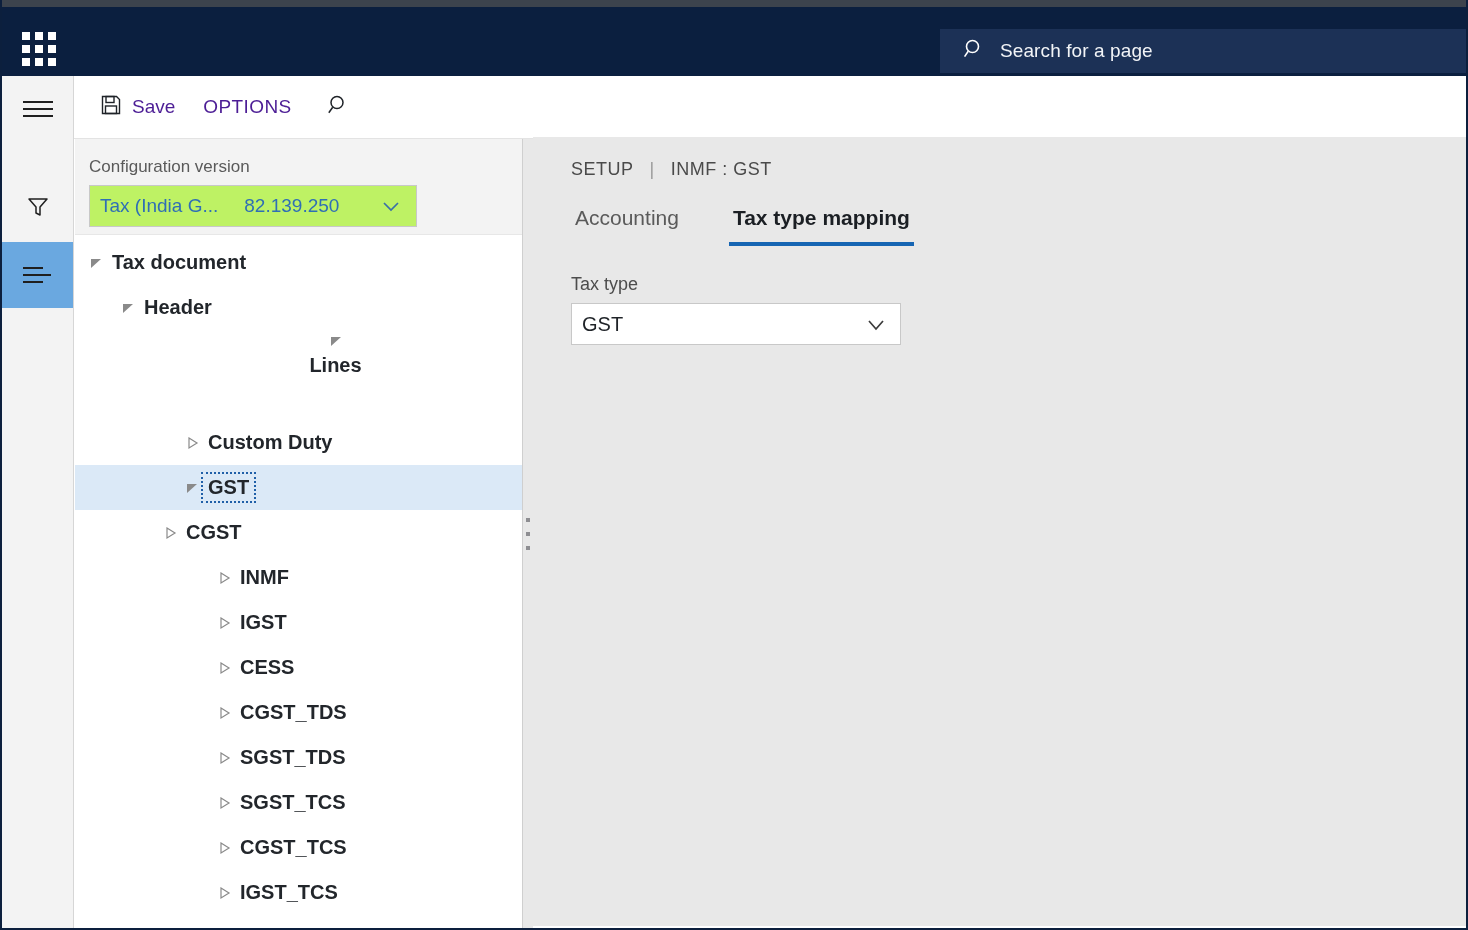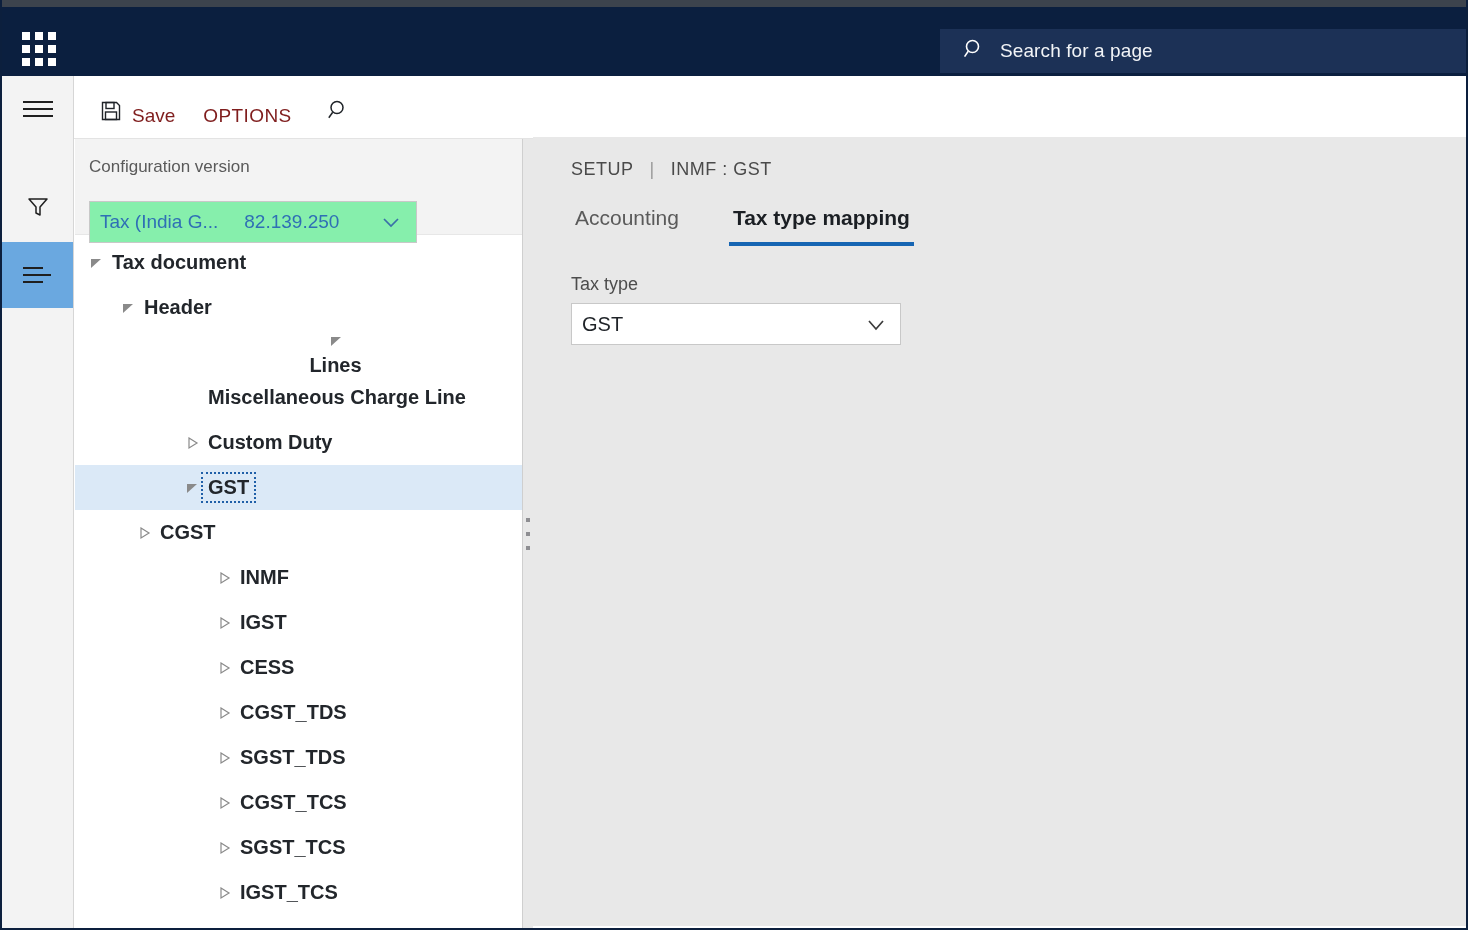--- a/index.html
+++ b/index.html
@@ -82,23 +82,23 @@
   
   .cmdbar {
     position: absolute; left: 72px; top: 76px;
     width: 1392px; height: 63px;
     background: #ffffff;
     border-bottom: 1px solid #e3e3e3;
     box-sizing: border-box;
     display: flex; align-items: center;
   }
   .cmd-item {
-    display: flex; align-items: flex-end;
+    display: flex; align-items: center;
     height: 40px; padding: 0 14px;
-    cursor: pointer; color: #7f1d1d;
+    cursor: pointer; color: #4c1d95;
     font-size: 19px;
   }
   .cmd-item:first-child { margin-left: 12px; }
   .cmd-item .lbl { margin-left: 10px; }
   .cmd-opts { letter-spacing: .4px; }
 
   
   .treepanel {
     position: absolute; left: 73px; top: 139px;
     width: 448px; height: 789px;
@@ -106,24 +106,24 @@
     border-right: 1px solid #cfcfcf;
     box-sizing: border-box;
     overflow: hidden;
   }
   .cfgbox {
     height: 96px; background: #f3f3f3;
     border-bottom: 1px solid #e7e7e7;
     box-sizing: border-box;
     padding: 18px 0 0 14px;
   }
-  .cfglabel { font-size: 17px; color: #5a5a5a; margin-bottom: 24px; }
+  .cfglabel { font-size: 17px; color: #5a5a5a; margin-bottom: 8px; }
   .cfgselect {
     width: 328px; height: 42px;
-    background: #86efac;
+    background: #bef264;
     border: 1px solid #c8c8c8;
     box-sizing: border-box;
     display: flex; align-items: center;
     cursor: pointer;
   }
   .cfgselect .name { font-size: 19px; color: #2f6fb5; margin-left: 10px; }
   .cfgselect .ver { font-size: 19px; color: #2f6fb5; margin-left: 26px; }
   .cfgselect .chev { margin-left: auto; margin-right: 14px; display:flex; }
 
   .tree { padding-top: 5px; }
@@ -299,39 +299,38 @@
         <div class="tree-row" style="padding-left: 74px; flex-direction: column;">
           <span class="twisty">
             <svg width="14" height="14" viewBox="0 0 14 14">
               <path d="M2 3 L12 3 L2 12 Z" fill="#8a8a8a"></path>
             </svg>
           </span>
           <span class="label">Lines</span>
         </div>
         <div class="tree-row" style="padding-left: 106px;">
           <span class="twisty"></span>
-          <span class="label">Miscellaneous Charge Line</span>
         </div>
         <div class="tree-row" style="padding-left: 106px; align-items: center;">
           <span class="twisty">
             <svg width="14" height="14" viewBox="0 0 14 14">
               <path d="M4 2 L12 7 L4 12 Z" fill="none" stroke="#8a8a8a" stroke-width="1.2"></path>
             </svg>
           </span>
           <span class="label">Custom Duty</span>
         </div>
         <div class="tree-row selected focused" style="padding-left: 106px;">
           <span class="twisty">
             <svg width="14" height="14" viewBox="0 0 14 14">
               <path d="M2 3 L12 3 L2 12 Z" fill="#8a8a8a"></path>
             </svg>
           </span>
           <span class="label">GST</span>
         </div>
-        <div class="tree-row" style="padding-left: 58px;">
+        <div class="tree-row" style="padding-left: 84px;">
           <span class="twisty">
             <svg width="14" height="14" viewBox="0 0 14 14">
               <path d="M4 2 L12 7 L4 12 Z" fill="none" stroke="#8a8a8a" stroke-width="1.2"></path>
             </svg>
           </span>
           <span class="label">CGST</span>
         </div>
         <div class="tree-row" style="padding-left: 138px;">
           <span class="twisty">
             <svg width="14" height="14" viewBox="0 0 14 14">
@@ -371,29 +370,29 @@
             </svg>
           </span>
           <span class="label">SGST_TDS</span>
         </div>
         <div class="tree-row" style="padding-left: 138px;">
           <span class="twisty">
             <svg width="14" height="14" viewBox="0 0 14 14">
               <path d="M4 2 L12 7 L4 12 Z" fill="none" stroke="#8a8a8a" stroke-width="1.2"></path>
             </svg>
           </span>
+          <span class="label">SGST_TCS</span>
+        </div>
+        <div class="tree-row" style="padding-left: 138px;">
+          <span class="twisty">
+            <svg width="14" height="14" viewBox="0 0 14 14">
+              <path d="M4 2 L12 7 L4 12 Z" fill="none" stroke="#8a8a8a" stroke-width="1.2"></path>
+            </svg>
+          </span>
           <span class="label">CGST_TCS</span>
-        </div>
-        <div class="tree-row" style="padding-left: 138px;">
-          <span class="twisty">
-            <svg width="14" height="14" viewBox="0 0 14 14">
-              <path d="M4 2 L12 7 L4 12 Z" fill="none" stroke="#8a8a8a" stroke-width="1.2"></path>
-            </svg>
-          </span>
-          <span class="label">SGST_TCS</span>
         </div>
         <div class="tree-row" style="padding-left: 138px;">
           <span class="twisty">
             <svg width="14" height="14" viewBox="0 0 14 14">
               <path d="M4 2 L12 7 L4 12 Z" fill="none" stroke="#8a8a8a" stroke-width="1.2"></path>
             </svg>
           </span>
           <span class="label">IGST_TCS</span>
         </div>
       </div>

